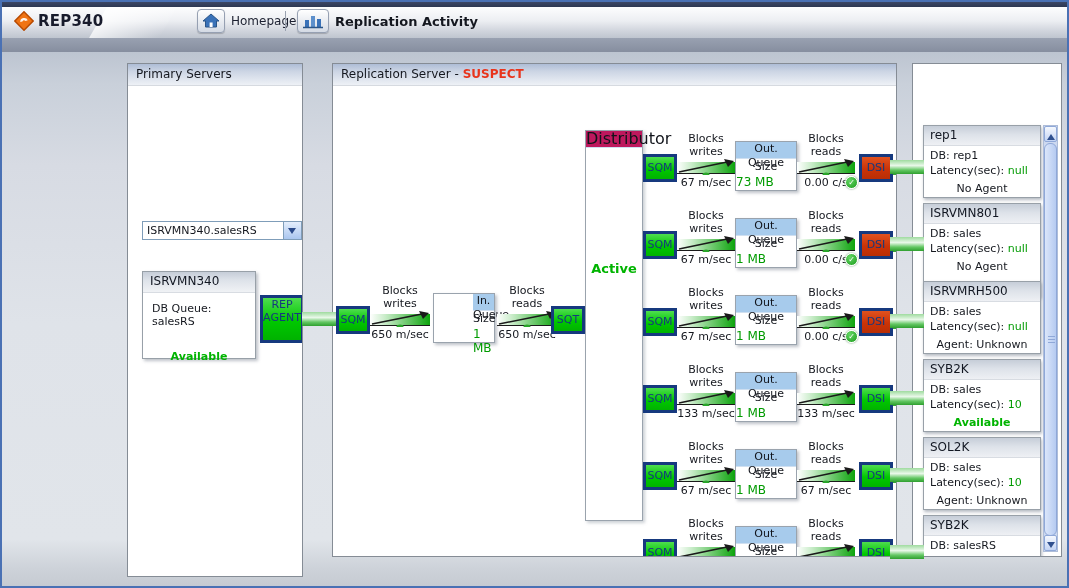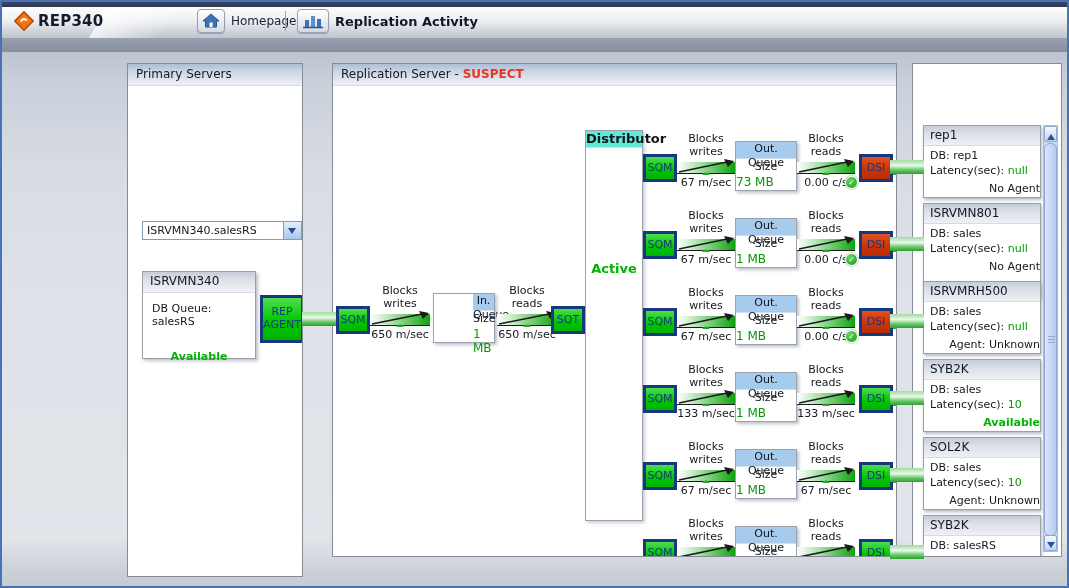--- a/index.html
+++ b/index.html
@@ -26,59 +26,59 @@
   .panel{position:absolute;background:#fff;border:1px solid #858c95;box-sizing:border-box;overflow:hidden;}
   .panel-title{height:21px;line-height:21px;padding-left:8px;font-size:12px;color:#15181f;
     background:linear-gradient(180deg,#aebdd6 0%,#ccd5e4 35%,#eef1f6 100%);border-bottom:1px solid #d6dae0;white-space:nowrap;}
   .suspect{font-weight:bold;margin-left:4px;}
   
   .nbox{position:absolute;box-sizing:border-box;border:3px solid #16397e;text-align:center;
     font-size:11px;color:#16397e;cursor:default;}
   .nbox.small{width:34px;height:28px;line-height:21px;}
   .nbox.green{background:linear-gradient(180deg,#4fdd4f,#00c800 55%,#00b200);}
   .nbox.red{background:linear-gradient(180deg,#e0521f,#cb3307 55%,#b92e05);}
-  .nbox.repagent{width:44px;height:48px;line-height:13px;padding-top:7px;}
+  .nbox.repagent{width:44px;height:48px;line-height:13px;}
   
   .qbox{position:absolute;width:62px;box-sizing:border-box;background:#fff;border:1px solid #9aa3ad;
     box-shadow:2px 2px 3px rgba(110,120,135,.45);cursor:default;}
   .qhead{height:16px;line-height:14px;background:#a7cbec;text-align:center;font-size:11px;color:#10131a;border-bottom:1px solid #cfdff0;}
   .qsize{height:16px;line-height:16px;text-align:center;font-size:11px;color:#15181f;}
   .qval{height:15px;line-height:14px;font-size:12px;}
   
   .flow{position:absolute;}
   .flow-label{height:26px;line-height:13px;text-align:center;font-size:11px;color:#15181f;}
   .flow-rate{height:13px;line-height:13px;text-align:center;font-size:11px;color:#15181f;margin-top:1px;white-space:nowrap;}
   .arrow{display:block;}
   .chk{position:absolute;right:-3px;top:44px;width:11px;height:11px;border-radius:50%;
     background:radial-gradient(circle at 35% 30%,#63d663,#1d9d1d);border:1px solid #fff;
     box-shadow:0 0 2px rgba(20,90,20,.7);color:#fff;font-size:8px;line-height:11px;text-align:center;}
   .conn{position:absolute;height:14px;z-index:30;
     background:linear-gradient(180deg,#9fdb9f 0%,#e9f8e9 40%,#63c763 72%,#2f9f2f 100%);}
   
   .dist{position:absolute;box-sizing:border-box;border:1px solid #9aa3ad;background:#fff;box-shadow:2px 2px 3px rgba(110,120,135,.35);}
-  .dist-head{height:16px;line-height:16px;background:#5eead4;text-align:center;font-size:13px;color:#10131a;border-bottom:1px solid #cfdff0;font-weight:bold;}
+  .dist-head{height:16px;line-height:16px;background:#be185d;text-align:center;font-size:16px;color:#10131a;border-bottom:1px solid #cfdff0;}
   .dist-status{position:absolute;left:0;top:130px;width:100%;text-align:center;font-size:13px;font-weight:bold;}
   
   .dropdown{position:absolute;box-sizing:border-box;border:1px solid #7f9db9;background:#fff;height:19px;cursor:default;}
   .dropdown .val{position:absolute;left:4px;top:0;line-height:17px;font-size:11px;color:#15181f;white-space:nowrap;}
   .dropdown .btn{position:absolute;right:0;top:0;width:17px;height:17px;border-left:1px solid #7f9db9;
     background:linear-gradient(180deg,#e4eefc,#aac6ef);}
   .dropdown .btn::after{content:"";position:absolute;left:4px;top:6px;border:4px solid transparent;border-top:6px solid #2a4a8a;}
   .srvbox{position:absolute;box-sizing:border-box;background:#fff;border:1px solid #98a0a8;box-shadow:2px 2px 3px rgba(110,120,135,.45);}
   .srv-head{height:20px;line-height:19px;padding-left:7px;font-size:12px;color:#121722;
     background:linear-gradient(180deg,#c6cdd8 0%,#dde2e9 40%,#f0f2f5 100%);border-bottom:1px solid #d8dce2;}
   .srv-line{margin:9px 0 0 9px;font-size:11px;color:#15181f;}
   .srv-status{margin-top:22px;text-align:center;font-size:11px;font-weight:bold;}
   
   .card{position:absolute;left:10px;width:118px;box-sizing:border-box;background:#fff;border:1px solid #98a0a8;
     box-shadow:1px 2px 3px rgba(110,120,135,.5);cursor:default;}
   .card-head{height:19px;line-height:18px;padding-left:6px;font-size:12px;color:#121722;
     background:linear-gradient(180deg,#c6cdd8 0%,#dde2e9 45%,#eef0f4 100%);border-bottom:1px solid #d8dce2;white-space:nowrap;}
   .card-line{padding-left:6px;line-height:15px;font-size:11px;color:#15181f;white-space:nowrap;}
-  .card-status{margin-top:4px;text-align:right;font-size:11px;color:#15181f;white-space:nowrap;}
+  .card-status{margin-top:4px;text-align:center;font-size:11px;color:#15181f;white-space:nowrap;}
   
   .sbar{position:absolute;width:15px;background:#cdd9f0;border:1px solid #aebdd9;box-sizing:border-box;}
   .sbtn{position:absolute;left:0;width:13px;height:16px;border:1px solid #8fa8d8;border-radius:2px;box-sizing:border-box;
     background:linear-gradient(180deg,#f5f8fe,#c3d4f4);}
   .sbtn::after{content:"";position:absolute;left:2px;border:4px solid transparent;}
   .sbtn.up::after{top:3px;border-bottom:6px solid #30508f;}
   .sbtn.down::after{top:6px;border-top:6px solid #30508f;}
   .sthumb{position:absolute;left:0;width:13px;border:1px solid #8fa8d8;border-radius:6px;box-sizing:border-box;
     background:linear-gradient(90deg,#dbe6fa,#b6cbf1);}
   .sthumb::after{content:"";position:absolute;left:3px;top:50%;width:7px;height:7px;margin-top:-4px;

